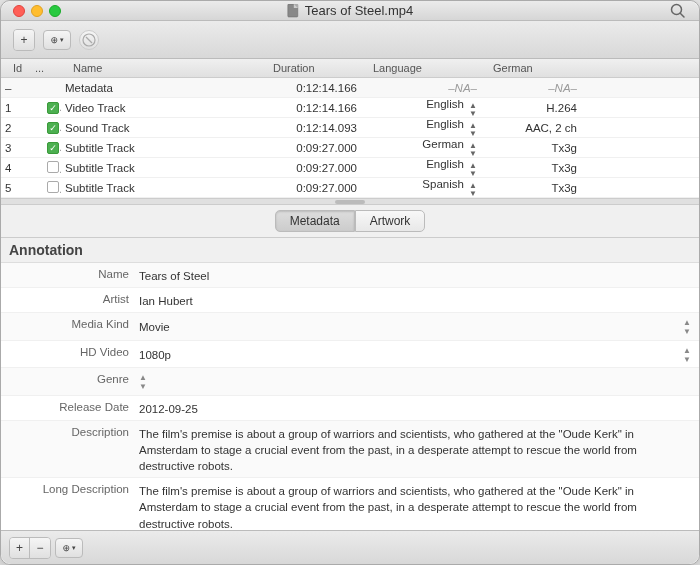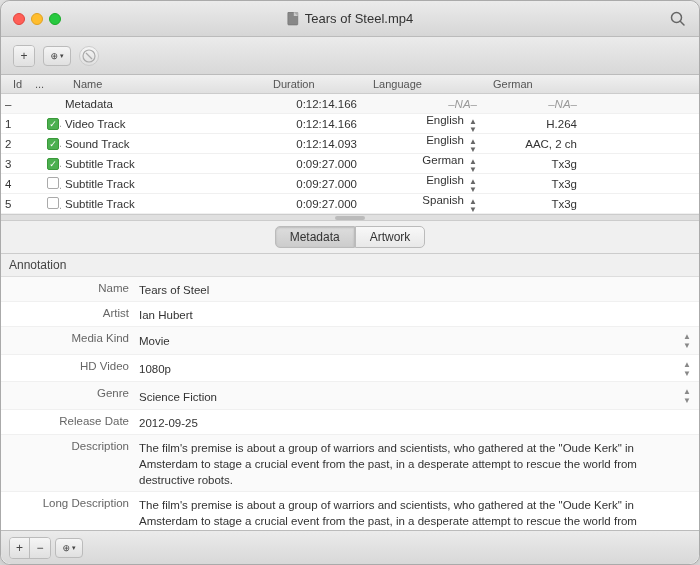--- a/index.html
+++ b/index.html
@@ -20,21 +20,21 @@
       border-radius: 10px;
       box-shadow: 0 4px 20px rgba(0,0,0,0.3);
       display: flex;
       flex-direction: column;
       overflow: hidden;
       border: 1px solid #aaa;
     }
 
     .titlebar {
       background: linear-gradient(to bottom, #ebebeb, #d6d6d6);
-      height: 36px;
+      height: 20px;
       display: flex;
       align-items: center;
       padding: 0 12px;
       border-bottom: 1px solid #bbb;
       border-radius: 10px 10px 0 0;
       position: relative;
       flex-shrink: 0;
     }
 
     .traffic-lights {
@@ -213,22 +213,22 @@
 
     .meta-header-row {
       display: grid;
       grid-template-columns: 130px 1fr;
       padding: 4px 8px;
       background: #f0f0f0;
       border-bottom: 1px solid #ddd;
     }
 
     .meta-col-header {
-      font-size: 12px;
-      font-weight: 400;
+      font-size: 14px;
+      font-weight: 700;
       color: #444;
     }
 
     .meta-row {
       display: grid;
       grid-template-columns: 130px 1fr;
       padding: 3px 8px;
       border-bottom: 1px solid #f0f0f0;
       align-items: start;
       min-height: 22px;
@@ -506,21 +506,20 @@
       <div class="meta-label">HD Video</div>
       <div class="meta-value">
         <span class="meta-value-text">1080p</span>
         <span class="meta-stepper">▲<br>▼</span>
       </div>
     </div>
 
     <div class="meta-row">
       <div class="meta-label">Genre</div>
       <div class="meta-value">
-        <span class="meta-value-text">Science Fiction</span>
         <span class="meta-stepper">▲<br>▼</span>
       </div>
     </div>
 
     <div class="meta-row">
       <div class="meta-label">Release Date</div>
       <div class="meta-value">
         <span class="meta-value-text">2012-09-25</span>
       </div>
     </div>

